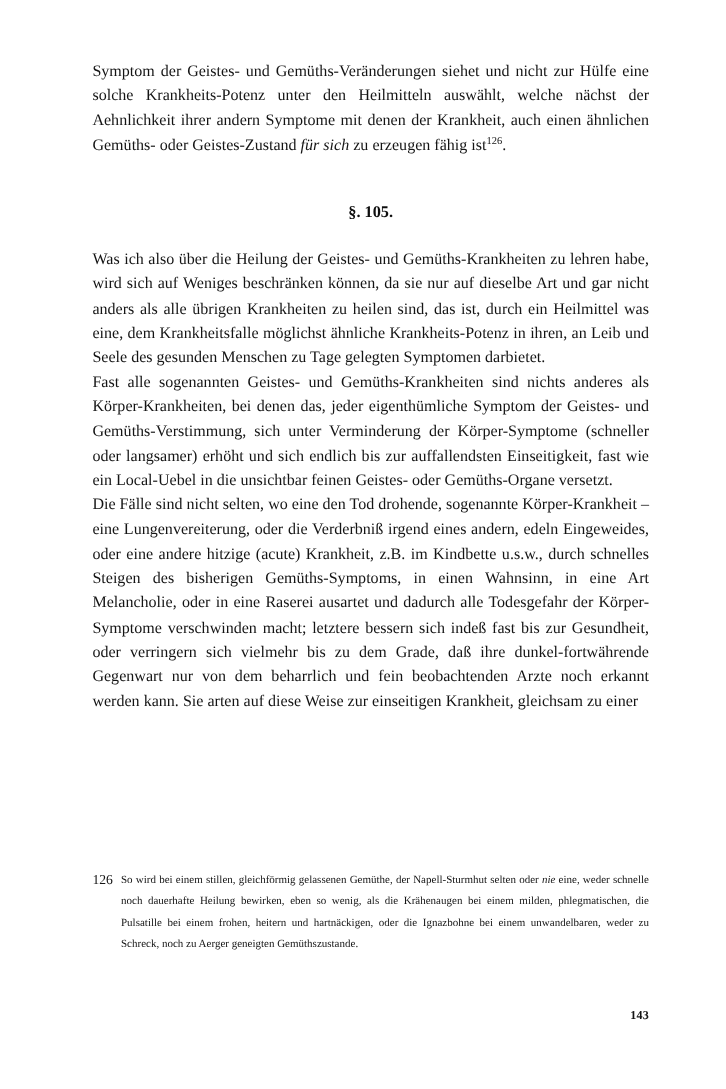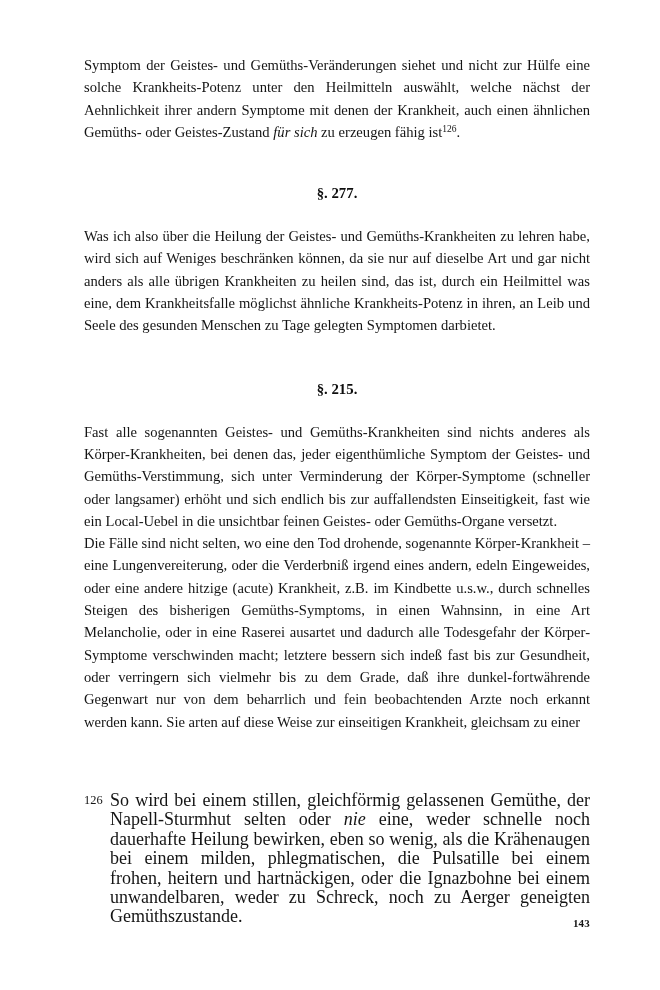--- a/index.html
+++ b/index.html
@@ -64,21 +64,21 @@
   }
   .fn-num {
     flex: 0 0 auto;
     width: 26px;
     font-size: 12.4px;
     line-height: 19.4px;
     color: #141414;
   }
   .fn-text {
     flex: 1 1 auto;
-    font-size: 18px;
+    font-size: 10px;
     line-height: 19.4px;
     text-align: justify;
     hyphens: manual;
     color: #141414;
     margin: 0;
   }
 
   .page-number {
     position: absolute;
     left: 0;
@@ -93,24 +93,23 @@
 </style>
 </head>
 <body>
 
 <div class="page">
 
   <div class="text-block">
 
     <p class="body-par"><span>Symptom der Geistes- und Gemüths-Veränderungen siehet und nicht zur Hülfe eine solche Krankheits-Potenz unter den Heilmitteln auswählt, welche nächst der Aehnlichkeit ihrer andern Symptome mit denen der Krankheit, auch einen ähnlichen Gemüths- oder Geistes-Zustand </span><span class="ital">für sich</span><span> zu erzeugen fähig ist</span><sup class="fnmark">126</sup><span>.</span></p>
 
-    <h2 class="section-head sec-214">§. 277.</h2>
+    <h2 class="section-head sec-214">§. 105.</h2>
     <p class="body-par">Was ich also über die Heilung der Geistes- und Gemüths-Krankheiten zu lehren habe, wird sich auf Weniges beschränken können, da sie nur auf dieselbe Art und gar nicht anders als alle übrigen Krankheiten zu heilen sind, das ist, durch ein Heilmittel was eine, dem Krankheitsfalle möglichst ähnliche Krankheits-Potenz in ihren, an Leib und Seele des gesunden Menschen zu Tage gelegten Symptomen darbietet.</p>
 
-    <h2 class="section-head sec-215">§. 215.</h2>
     <p class="body-par">Fast alle sogenannten Geistes- und Gemüths-Krankheiten sind nichts anderes als Körper-Krankheiten, bei denen das, jeder eigenthümliche Symptom der Geistes- und Gemüths-Verstimmung, sich unter Verminderung der Körper-Symptome (schneller oder langsamer) erhöht und sich endlich bis zur auffallendsten Einseitigkeit, fast wie ein Local-Uebel in die unsichtbar feinen Geistes- oder Gemüths-Organe versetzt.</p>
 
     <p class="body-par">Die Fälle sind nicht selten, wo eine den Tod drohende, sogenannte Körper-Krankheit – eine Lungenvereiterung, oder die Verderbniß irgend eines andern, edeln Eingeweides, oder eine andere hitzige (acute) Krankheit, z.B. im Kindbette u.s.w., durch schnelles Steigen des bisherigen Gemüths-Symptoms, in einen Wahnsinn, in eine Art Melancholie, oder in eine Raserei ausartet und dadurch alle Todesgefahr der Körper-Symptome verschwinden macht; letztere bessern sich indeß fast bis zur Gesundheit, oder verringern sich vielmehr bis zu dem Grade, daß ihre dunkel-fortwährende Gegenwart nur von dem beharrlich und fein beobachtenden Arzte noch erkannt werden kann. Sie arten auf diese Weise zur einseitigen Krankheit, gleichsam zu einer</p>
 
   </div>
 
   <div class="footnote">
     <div class="fn-num">126</div>
     <p class="fn-text"><span>So wird bei einem stillen, gleichförmig gelassenen Gemüthe, der Napell-Sturmhut selten oder </span><span class="ital">nie</span><span> eine, weder schnelle noch dauerhafte Heilung bewirken, eben so wenig, als die Krähenaugen bei einem milden, phlegmatischen, die Pulsatille bei einem frohen, heitern und hartnäckigen, oder die Ignazbohne bei einem unwandelbaren, weder zu Schreck, noch zu Aerger geneigten Gemüthszustande.</span></p>
   </div>

